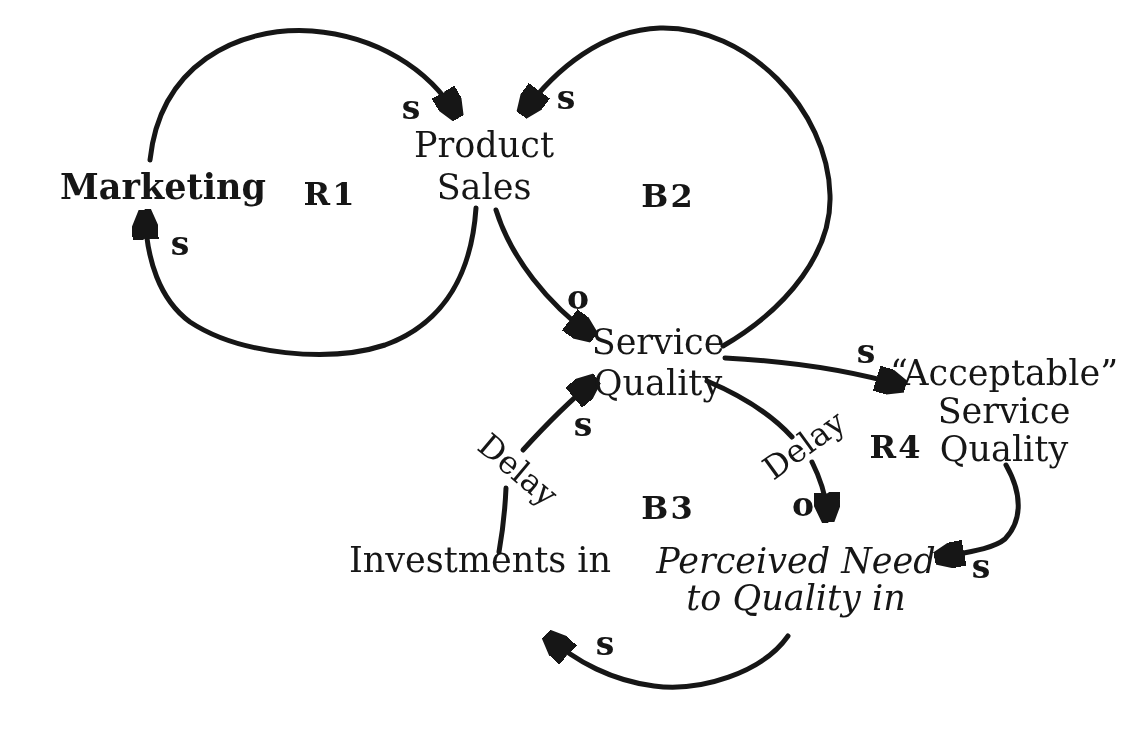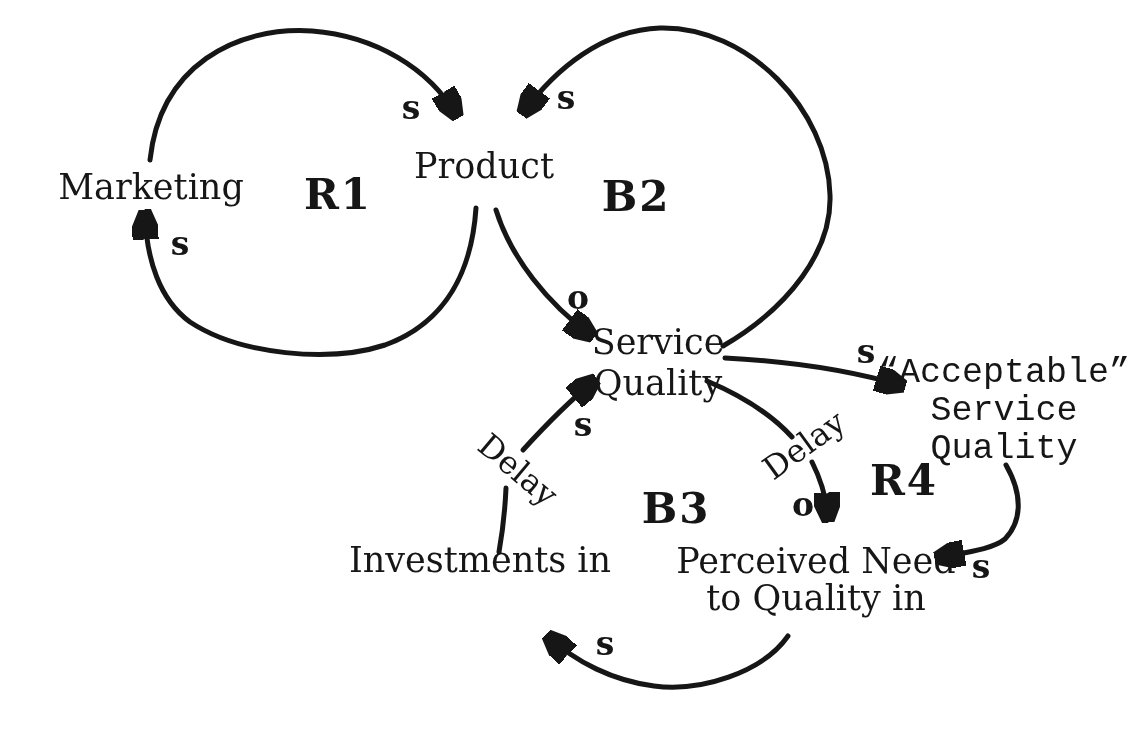--- a/index.html
+++ b/index.html
@@ -33,24 +33,23 @@
     position: absolute;
     transform: translate(-50%, -50%);
     white-space: nowrap;
     text-align: center;
   }
   .node {
     font-size: 35px;
     text-align: center;
   }
   .loop {
-    font-size: 42px;
+    font-size: 32px;
     font-weight: bold;
     letter-spacing: 2px;
-    margin-left: 8px;
   }
   .pol {
     font-size: 33px;
     font-weight: bold;
   }
   .delay {
     font-size: 32px;
   }
   .rot-cw  { transform: translate(-50%, -50%) rotate(40deg); }
   .rot-ccw { transform: translate(-50%, -50%) rotate(-36deg); }
@@ -72,52 +71,53 @@
     <path d="M 723 346 C 790 307 832 250 830 195 C 828 110 748 26 660 28 C 603 30 556 68 523 113" marker-end="url(#ah)"></path>
     <path d="M 725 358 C 782 361 846 369 903 386" marker-end="url(#ah)"></path>
     <path d="M 707 381 C 740 395 771 414 792 437"></path>
     <path d="M 812 462 C 821 480 827 499 828 520" marker-end="url(#ah)"></path>
     <path d="M 1006 465 C 1022 493 1023 520 1005 539 C 993 549 968 552 937 558" marker-end="url(#ah)"></path>
     <path d="M 788 636 C 762 673 700 692 654 686 C 614 681 575 662 548 636" marker-end="url(#ah)"></path>
     <path d="M 499 552 C 502 535 505 511 506 488"></path>
     <path d="M 523 450 C 543 428 566 404 595 380" marker-end="url(#ah)"></path>
   </svg>
 
-  <div class="lbl node" style="left:151px; top:187px; line-height:38px;">
+  <div class="lbl node" style="left:163px; top:187px; line-height:38px;font-weight:bold;">
     <div>Marketing</div>
   </div>
 
   <div class="lbl node" style="left:484px; top:166px; line-height:42px;">
     <div>Product</div>
+    <div>Sales</div>
   </div>
 
   <div class="lbl node" style="left:658px; top:363px; line-height:41px;">
     <div>Service</div>
     <div>Quality</div>
   </div>
 
-  <div class="lbl node" style="left:1004px; top:411px; line-height:38px;font-family:Liberation Mono, monospace;">
+  <div class="lbl node" style="left:1004px; top:411px; line-height:38px;">
     <div>“Acceptable”</div>
     <div>Service</div>
     <div>Quality</div>
   </div>
 
-  <div class="lbl node" style="left:816px; top:580px; line-height:37px;">
+  <div class="lbl node" style="left:796px; top:580px; line-height:37px;font-style:italic;">
     <div>Perceived Need</div>
     <div>to Quality in</div>
   </div>
 
   <div class="lbl node" style="left:480px; top:560px; line-height:34px;">
     <div>Investments in</div>
   </div>
 
   <div class="lbl loop" style="left:330px; top:194px;">R1</div>
-  <div class="lbl loop" style="left:628px; top:196px;">B2</div>
+  <div class="lbl loop" style="left:668px; top:196px;">B2</div>
   <div class="lbl loop" style="left:668px; top:508px;text-align:right;">B3</div>
-  <div class="lbl loop" style="left:896px; top:480px;">R4</div>
+  <div class="lbl loop" style="left:896px; top:447px;">R4</div>
 
   <div class="lbl pol" style="left:411px; top:107px;">s</div>
   <div class="lbl pol" style="left:180px; top:243px;">s</div>
   <div class="lbl pol" style="left:578px; top:297px;">o</div>
   <div class="lbl pol" style="left:566px; top:97px;">s</div>
   <div class="lbl pol" style="left:866px; top:351px;">s</div>
   <div class="lbl pol" style="left:803px; top:504px;">o</div>
   <div class="lbl pol" style="left:981px; top:566px;">s</div>
   <div class="lbl pol" style="left:605px; top:643px;">s</div>
   <div class="lbl pol" style="left:583px; top:424px;">s</div>

